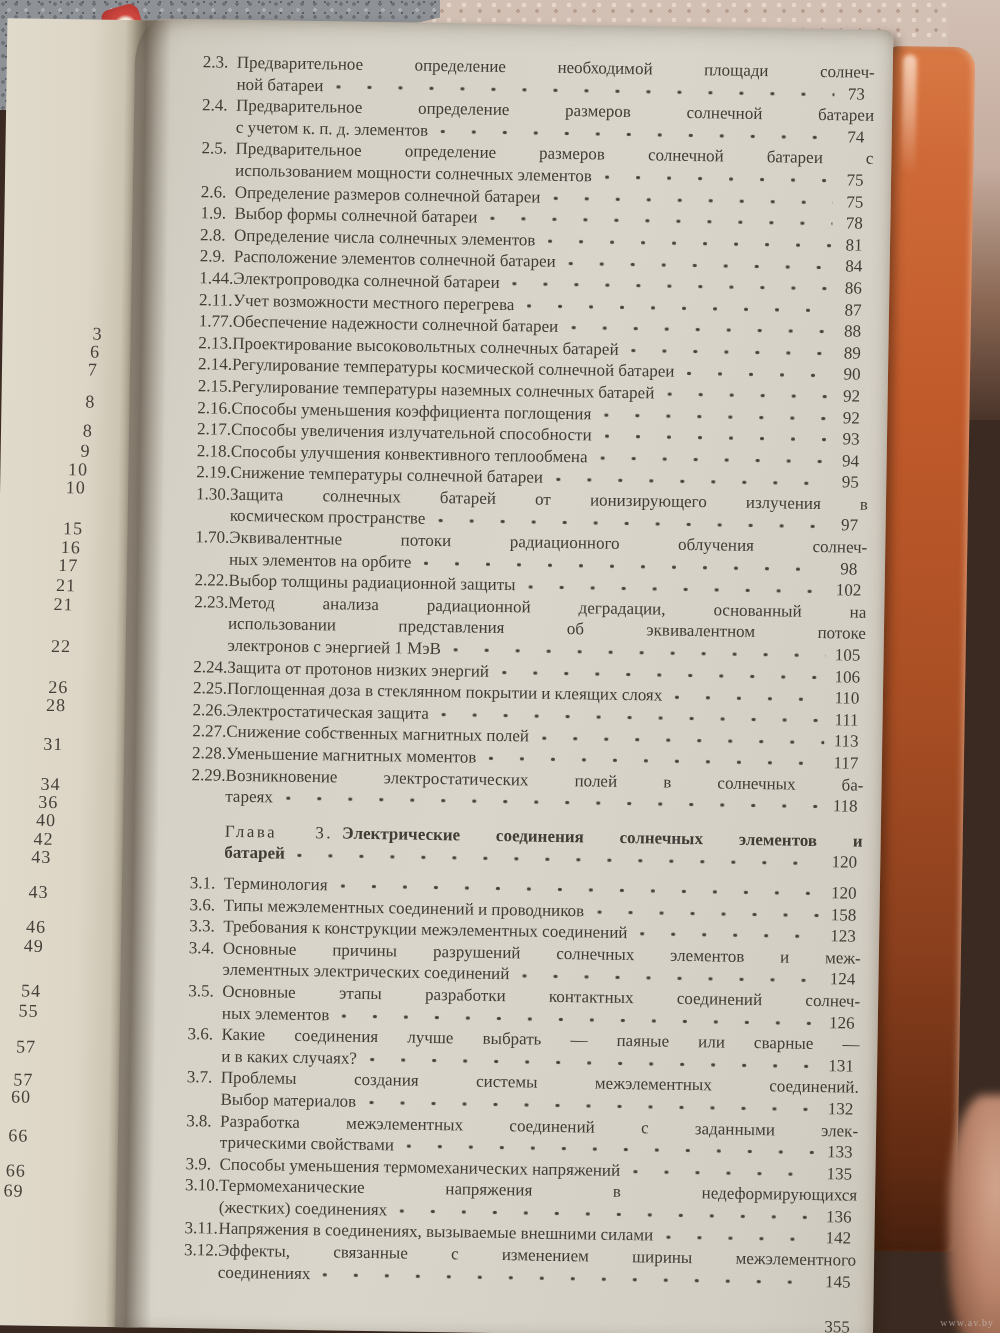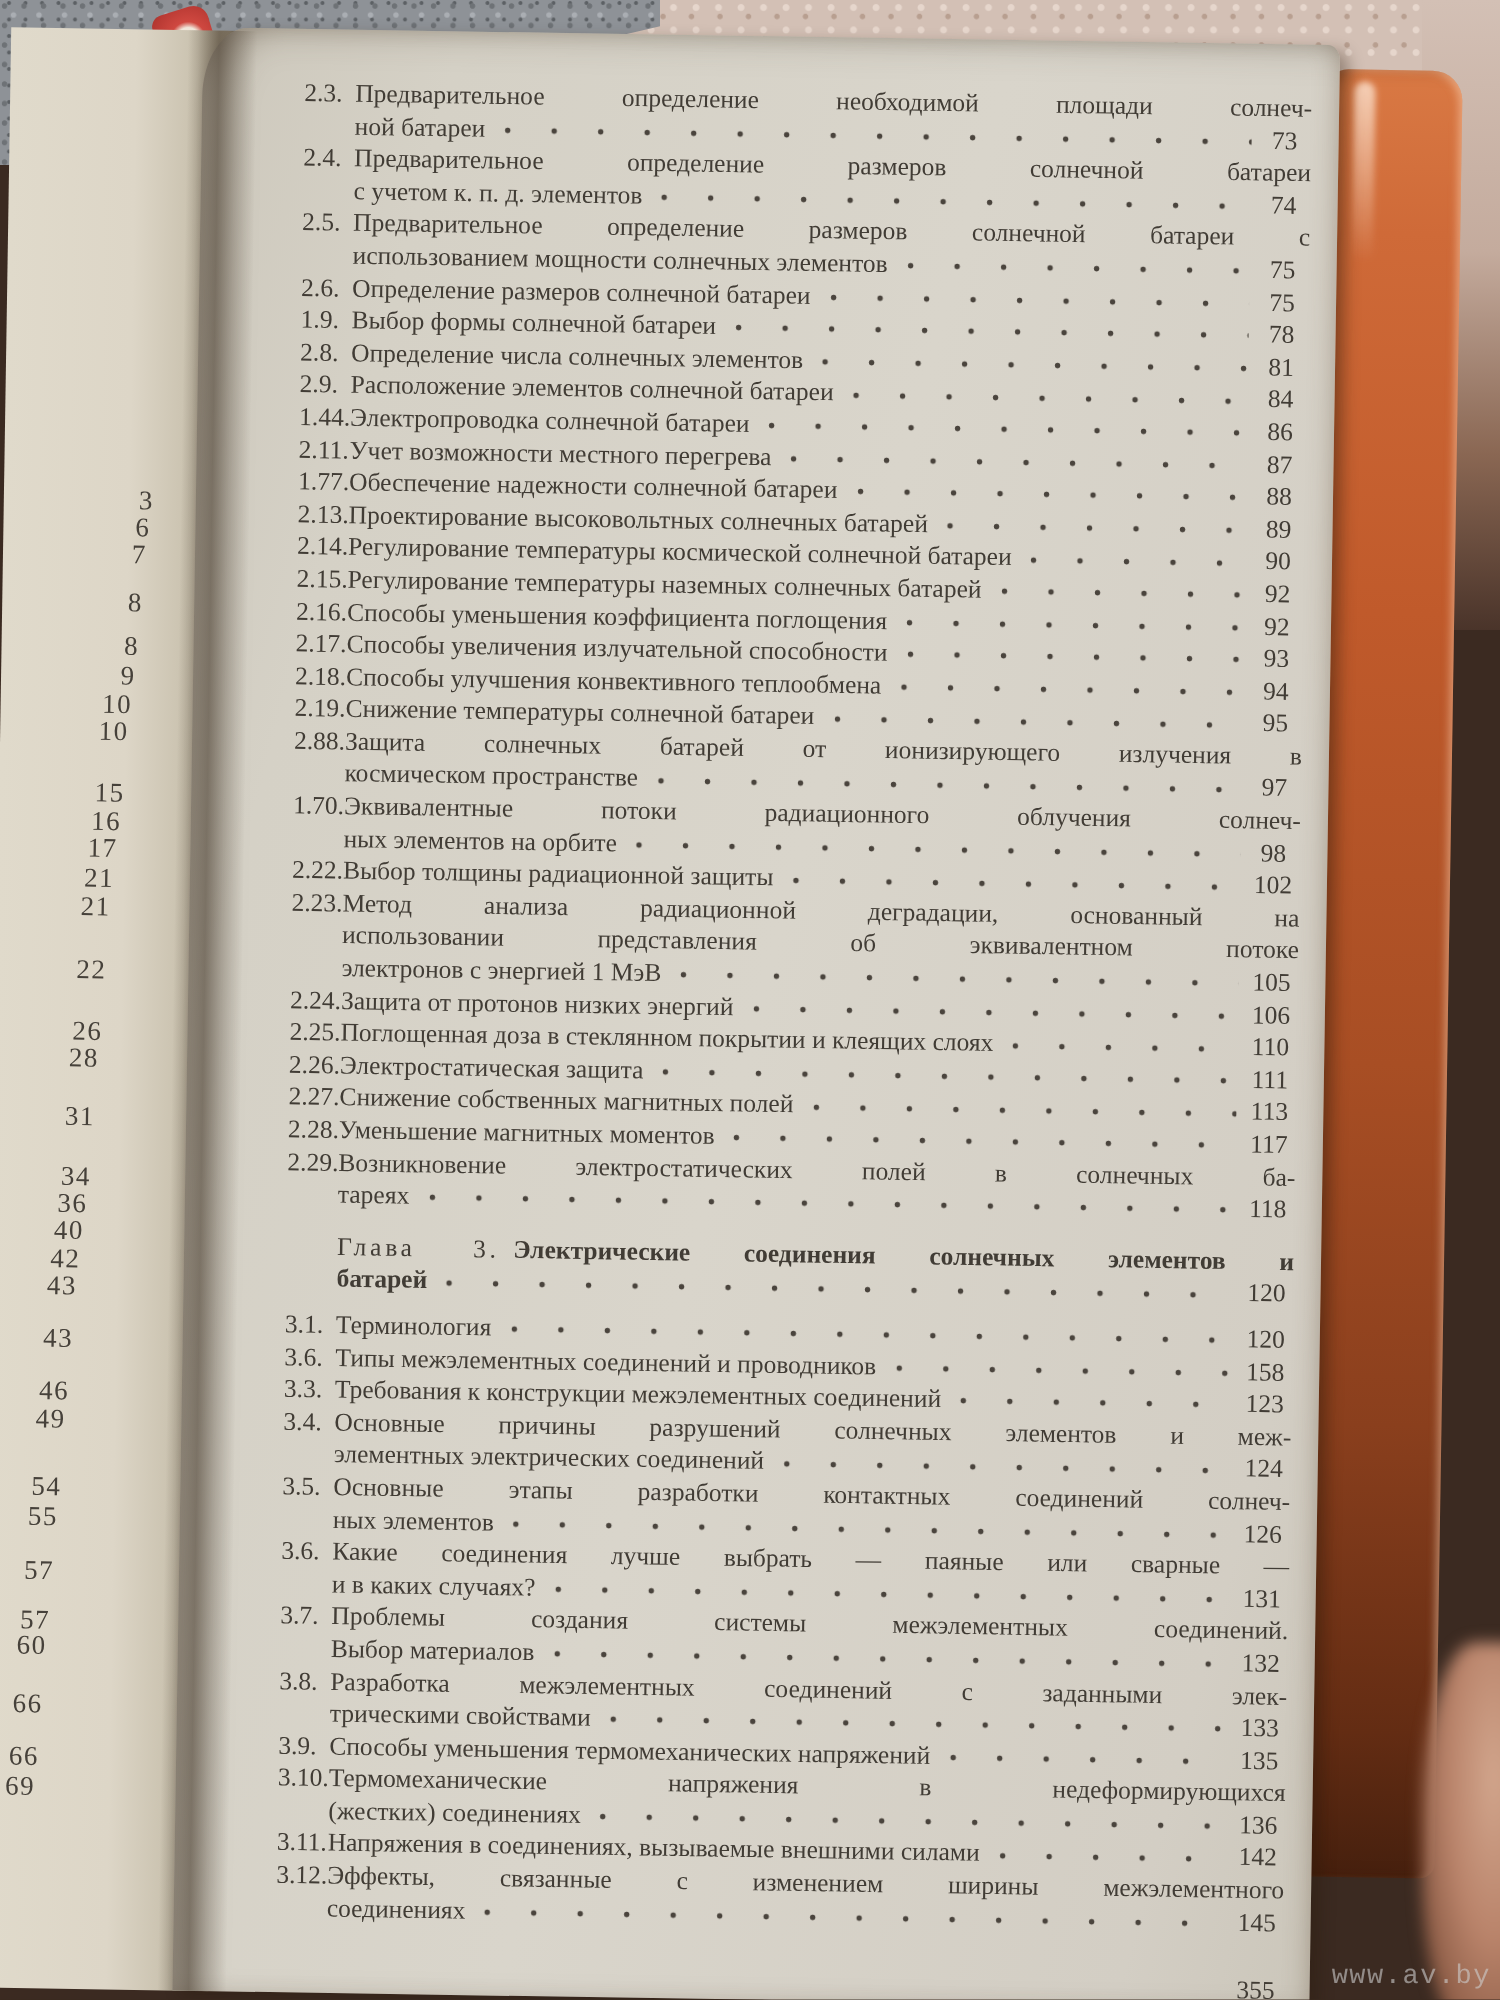--- a/index.html
+++ b/index.html
@@ -63,22 +63,22 @@
   .entry.heading{margin:13px 0 6px;font-weight:bold;}
   .entry.heading .hnum{font-weight:normal;letter-spacing:2.5px;margin-right:9px;}
   .entry.heading .pg{font-weight:normal;}
   .heading + .entry{margin-top:9px;}
   .pageonly{display:flex;justify-content:flex-end;margin-top:24px;}
 
   
   .finger{position:absolute;left:948px;top:1095px;width:80px;height:260px;border-radius:45% 30% 0 40%;
     background:radial-gradient(ellipse at 60% 35%,#d2a68d 0%,#b9836a 45%,#8a5a44 80%,#5e3b2c 100%);
     filter:blur(5px);z-index:8;}
-  .watermark{position:absolute;right:6px;bottom:5px;font-family:Liberation Mono, monospace;
-    font-size:18px;color:rgba(205,205,205,.6);letter-spacing:1px;z-index:9;}
+  .watermark{position:absolute;right:6px;bottom:5px;font-family:Liberation Serif, serif;
+    font-size:10px;color:rgba(205,205,205,.6);letter-spacing:1px;z-index:9;}
 </style>
 </head>
 <body>
 
 <div id="scene">
   <div class="carpet-beige"></div>
   <div class="carpet-right"></div>
   <div class="carpet-gray"></div>
 
   <div class="book">
@@ -259,21 +259,21 @@
           </div>
           <div class="entry">
             <span class="num">2.19.</span>
             <div class="line flexline">
               <span class="text">Снижение температуры солнечной батареи</span>
               <span class="leader"></span>
               <span class="pg">95</span>
             </div>
           </div>
           <div class="entry">
-            <span class="num">2.88.</span>
+            <span class="num">1.30.</span>
             <div class="line fill">Защита солнечных батарей от ионизирующего излучения в</div>
             <div class="line flexline">
               <span class="text">космическом пространстве</span>
               <span class="leader"></span>
               <span class="pg">97</span>
             </div>
           </div>
           <div class="entry">
             <span class="num">1.70.</span>
             <div class="line fill">Эквивалентные потоки радиационного облучения солнеч-</div>

